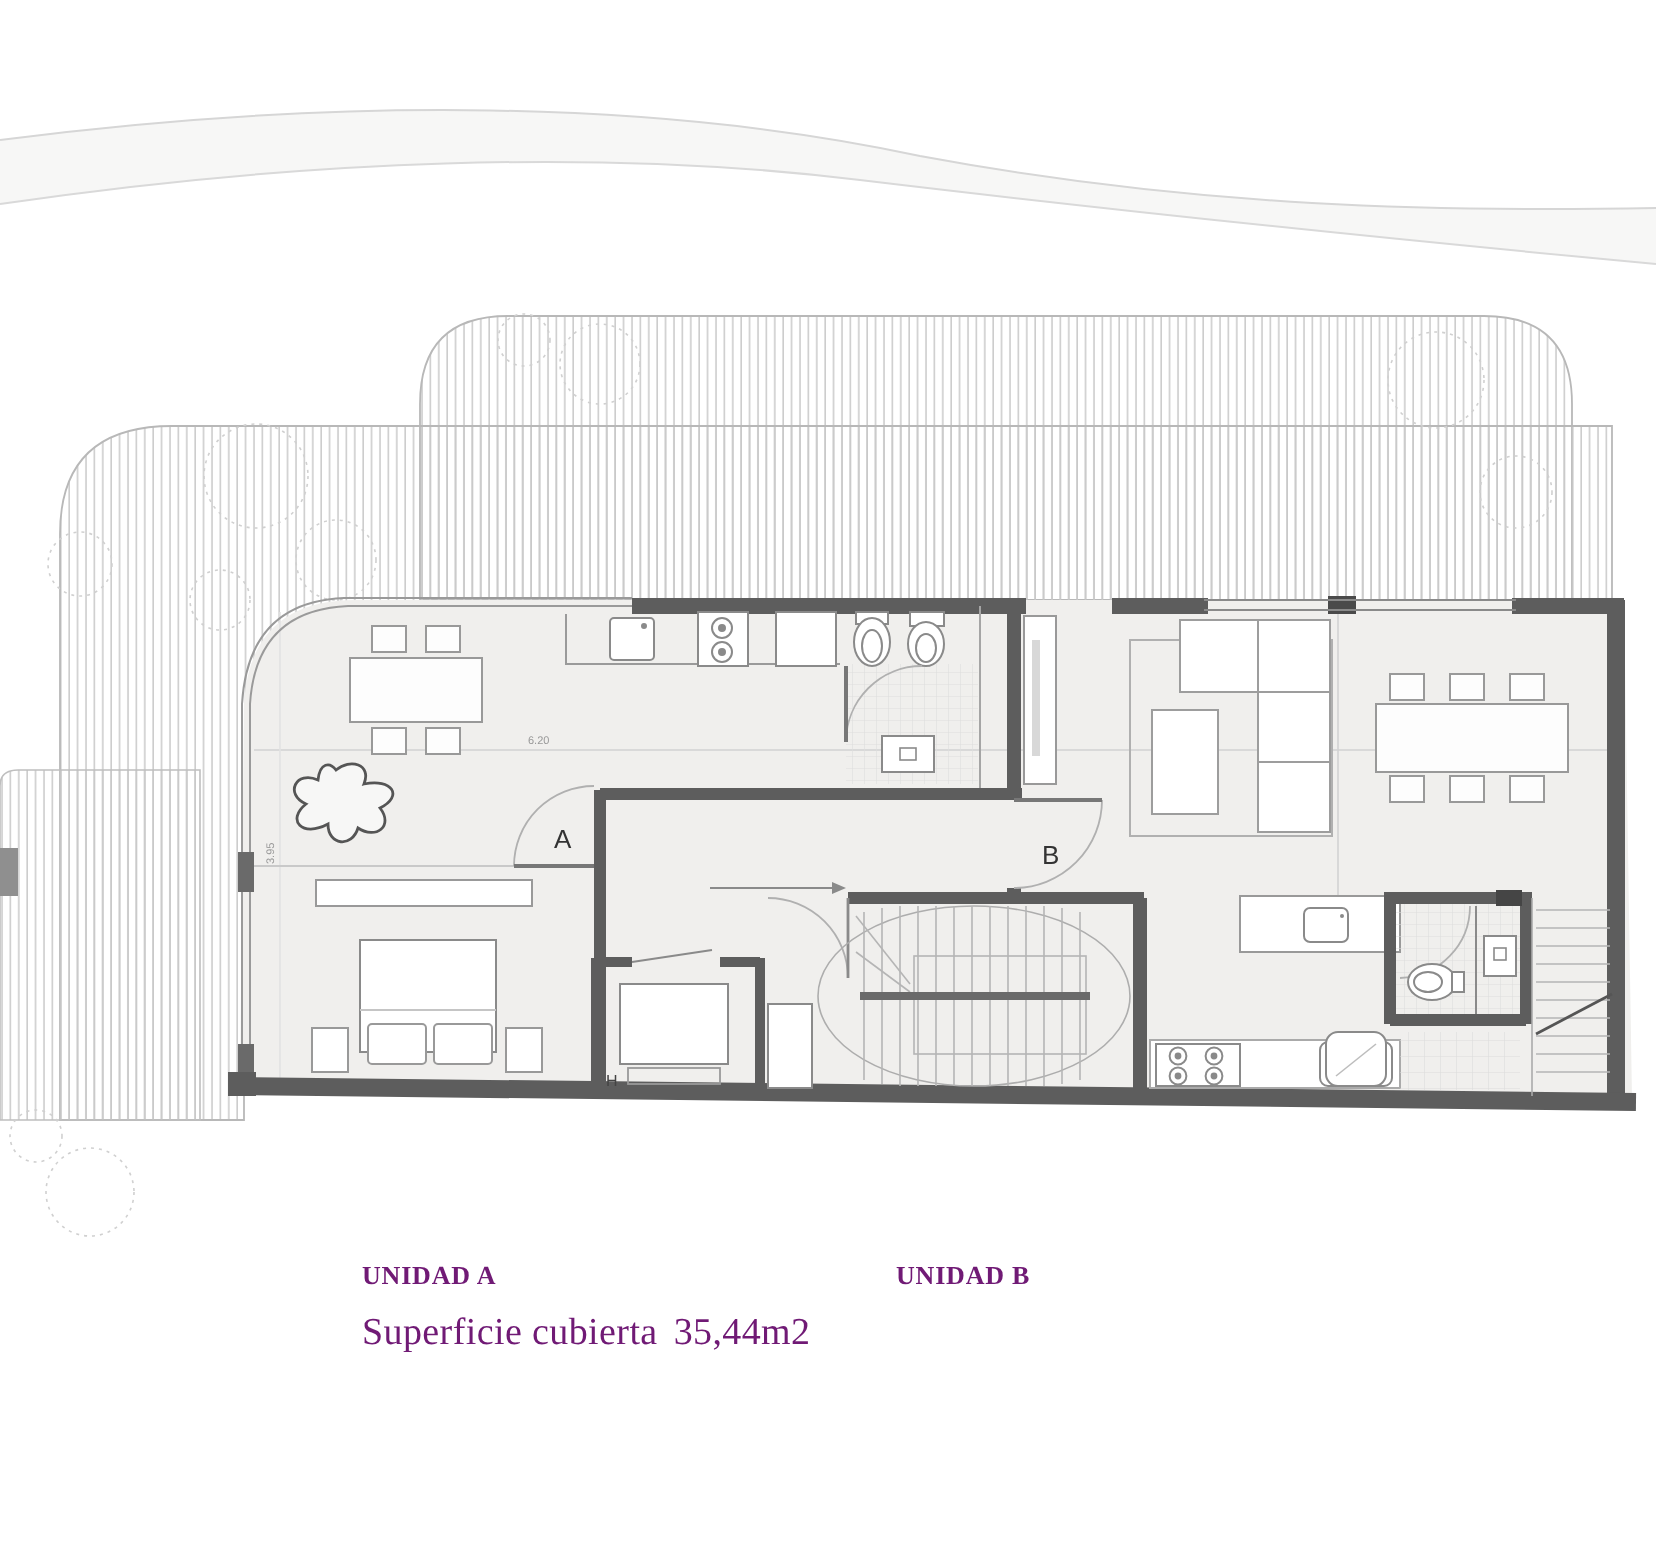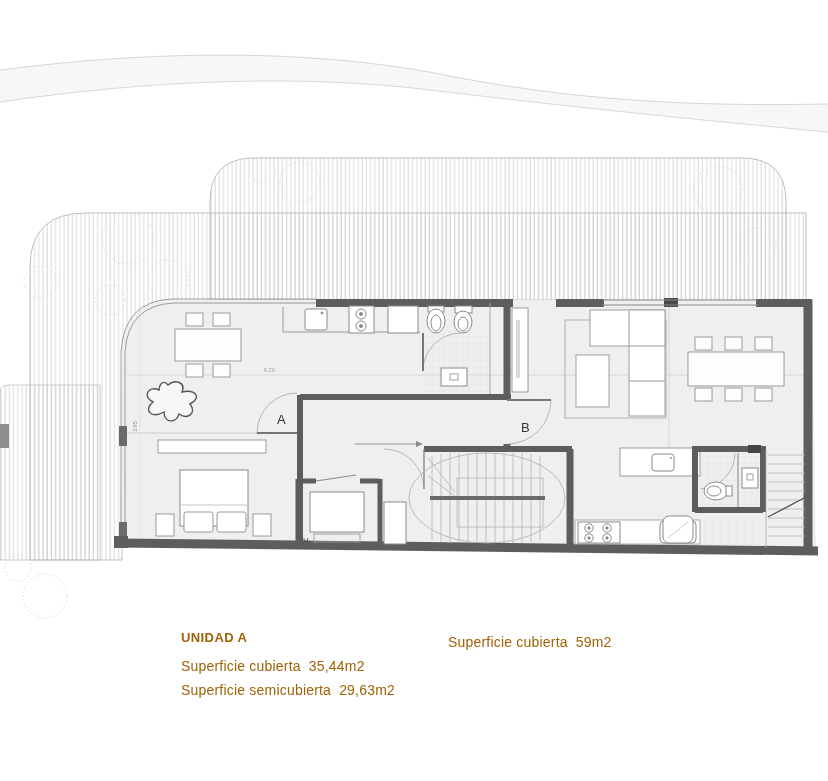--- a/index.html
+++ b/index.html
@@ -1,23 +1,23 @@
 <!DOCTYPE html>
 <html><head>
 <meta charset="utf-8">
 <style>
   html,body{margin:0;padding:0;background:#ffffff;}
   .stage{position:relative;width:828px;height:781px;background:#ffffff;overflow:hidden;
          font-family:"Liberation Sans",sans-serif;}
   .plan-svg{position:absolute;left:0;top:0;}
-  .legend{position:absolute;top:630px;color:#a16207;}
+  .legend{position:absolute;top:630px;color:#701a75;font-family:Liberation Serif, serif;}
   .legend-a{left:181px;}
   .legend-b{left:448px;}
   .legend-title{font-size:13px;font-weight:bold;letter-spacing:.4px;margin-bottom:9px;}
-  .legend-row{font-size:14px;line-height:24px;letter-spacing:.2px;}
+  .legend-row{font-size:19px;line-height:24px;letter-spacing:.2px;}
   .legend-row .val{margin-left:8px;}
   .legend-row.total{font-weight:bold;}
   svg text{font-family:"Liberation Sans",sans-serif;}
 </style>
 </head>
 <body>
 
 <div class="stage">
 
   <svg class="plan-svg" width="828" height="620" viewBox="0 0 828 620">
@@ -287,24 +287,19 @@
       <line x1="768" y1="517" x2="806" y2="497" stroke="#555555" stroke-width="1.4"></line>
       <rect x="700" y="516" width="60" height="29" fill="url(#tile8)" stroke="none"></rect>
     </g>
   </svg>
 
   <div class="legend legend-a">
     <div class="legend-title">UNIDAD A</div>
     <div class="legend-row">
       <span>Superficie cubierta</span><span class="val">35,44m2</span>
     </div>
-    <div class="legend-row">
-      <span>Superficie semicubierta</span><span class="val">29,63m2</span>
-    </div>
   </div>
 
   <div class="legend legend-b">
-    <div class="legend-row">
-      <span>Superficie cubierta</span><span class="val">59m2</span>
-    </div>
+    <div class="legend-title">UNIDAD B</div>
   </div>
 
 </div>
 
 </body></html>

